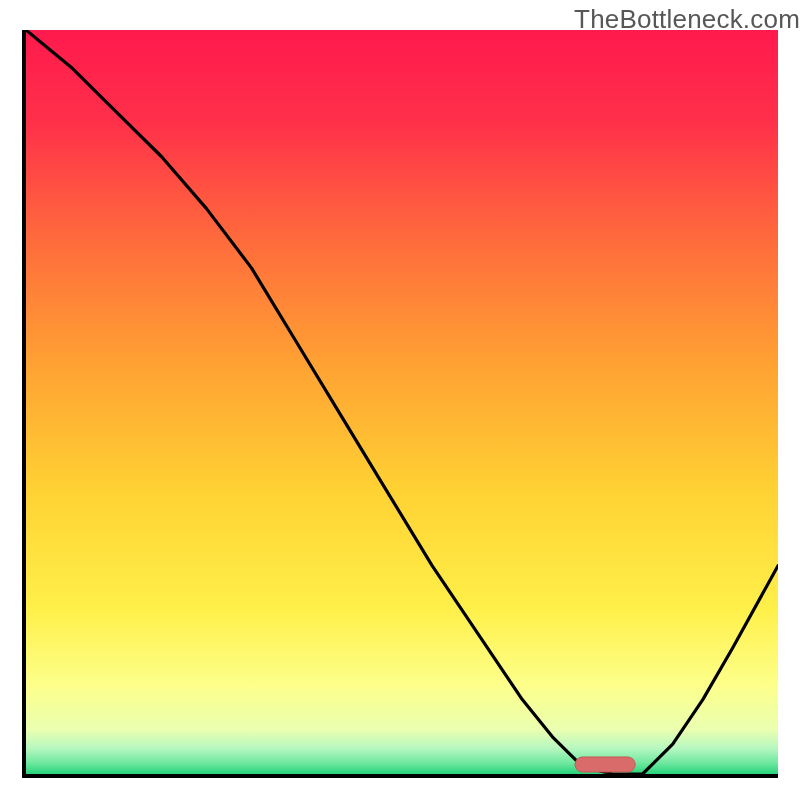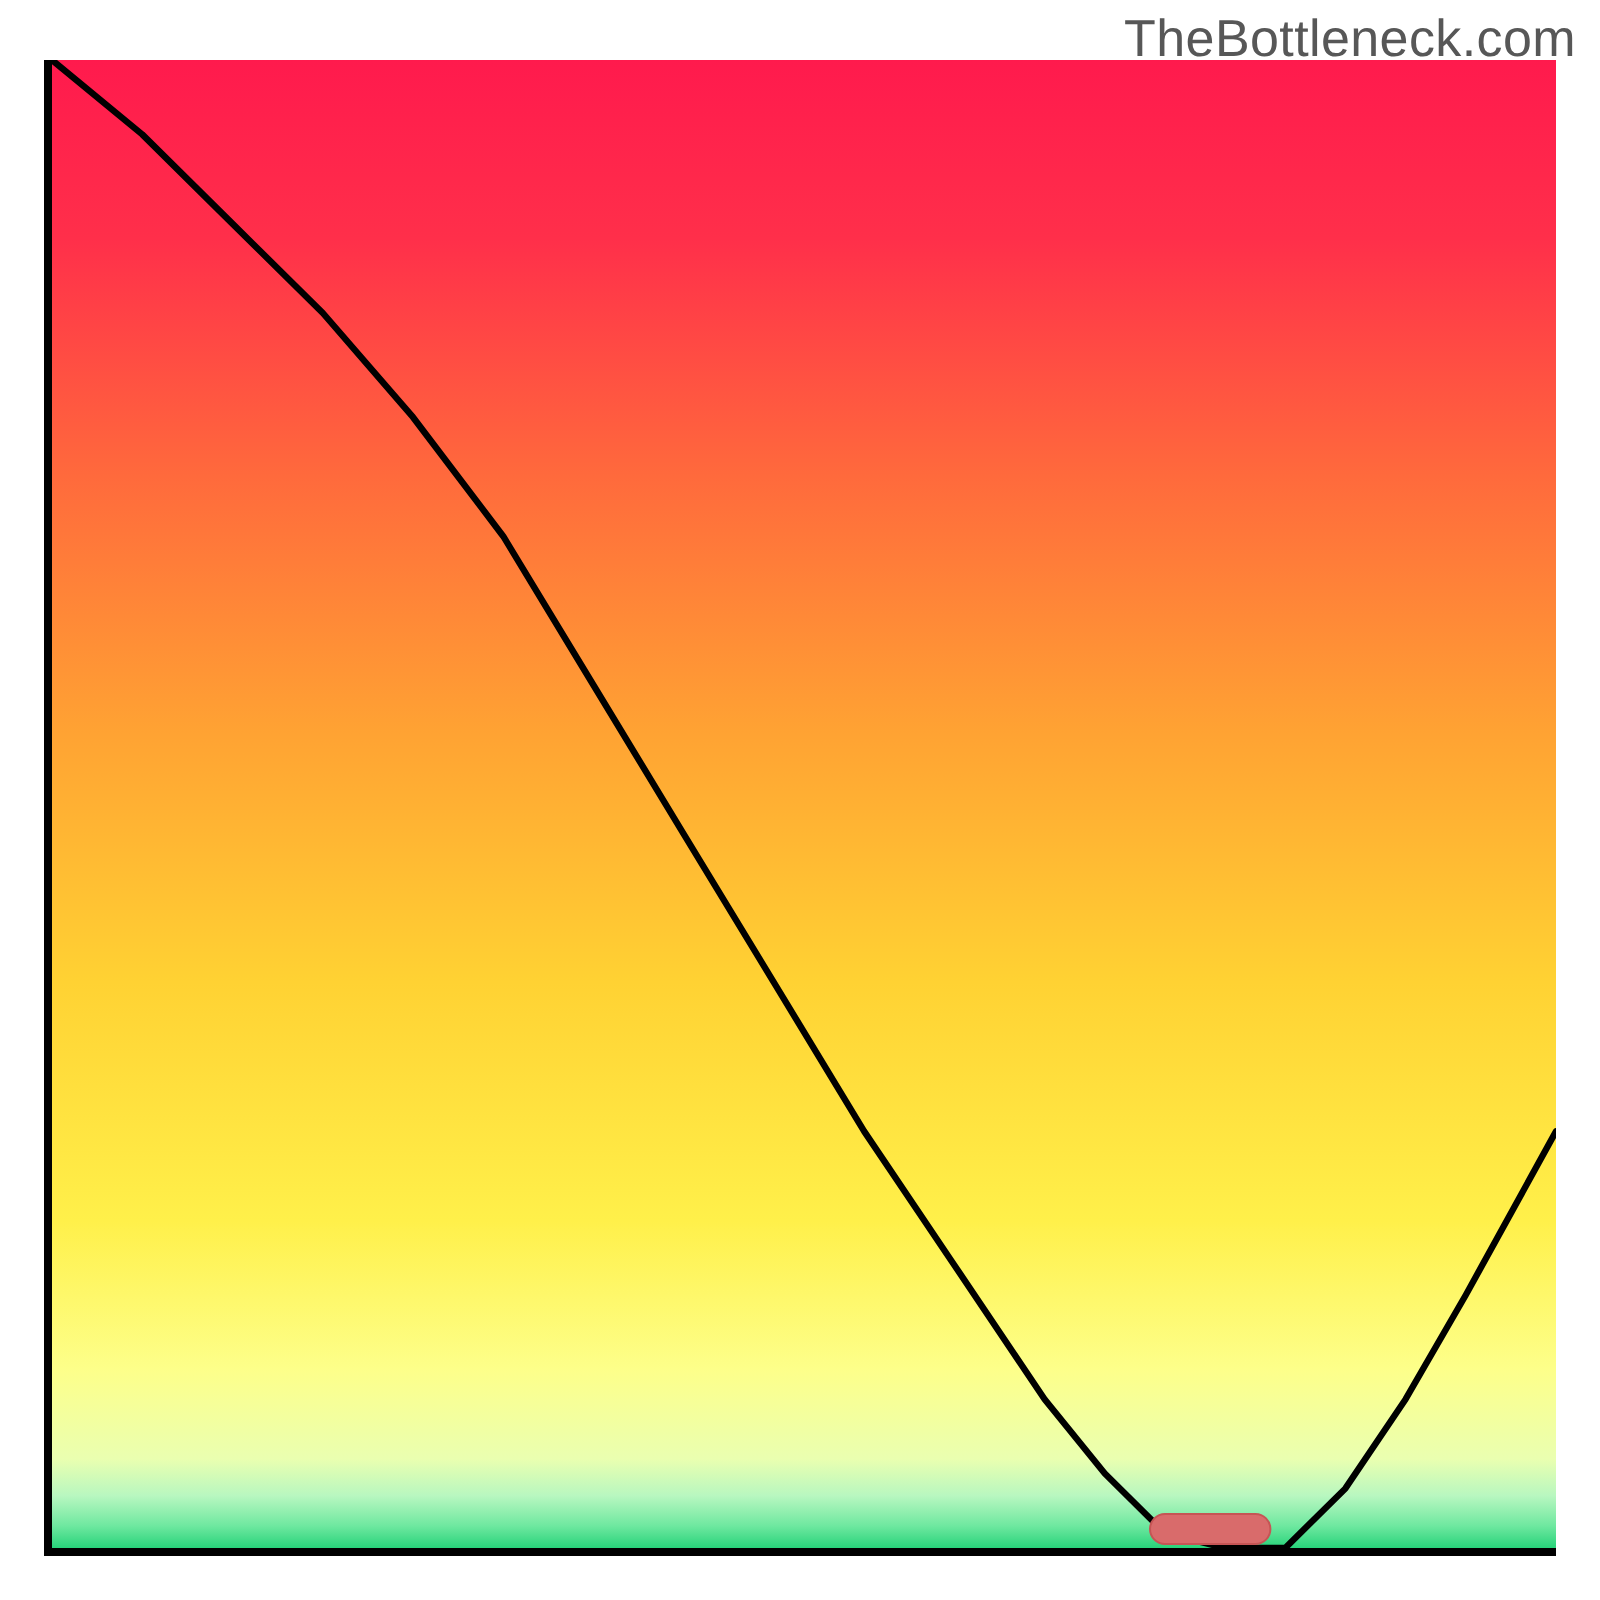--- a/index.html
+++ b/index.html
@@ -11,21 +11,21 @@
     font-family: Arial, Helvetica, sans-serif;
   }
   .stage {
     position: relative;
     width: 800px;
     height: 800px;
   }
   .watermark {
     position: absolute;
     top: 4px;
-    right: 12px;
+    right: 0;
     color: #575757;
     font-size: 26px;
     font-weight: 500;
     letter-spacing: 0.2px;
     z-index: 50;
   }
   .plot {
     position: absolute;
     left: 22px;
     top: 30px;

